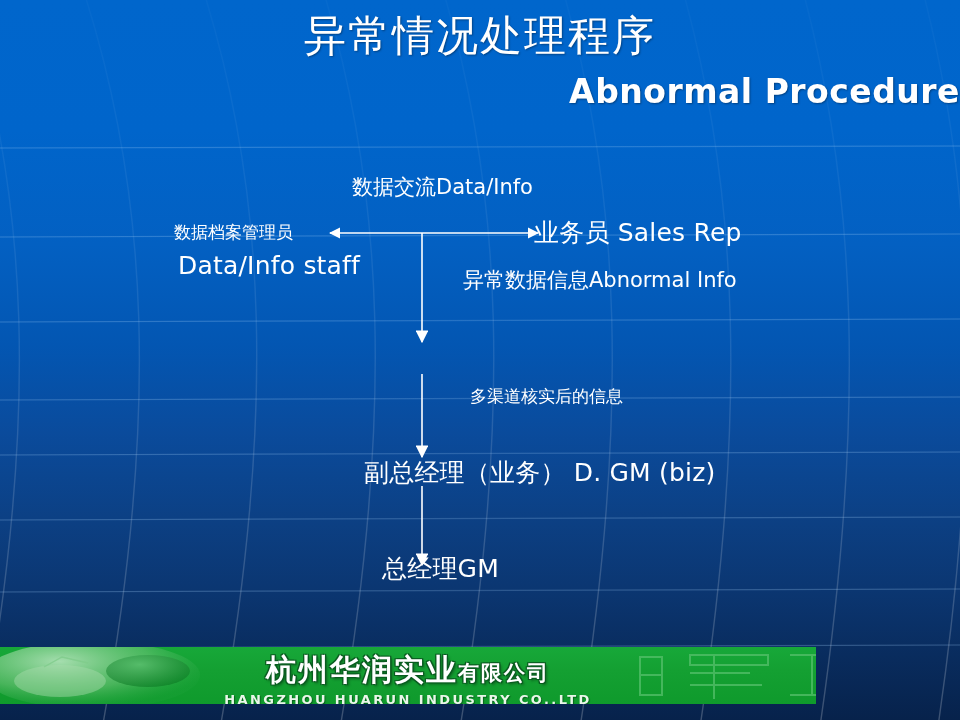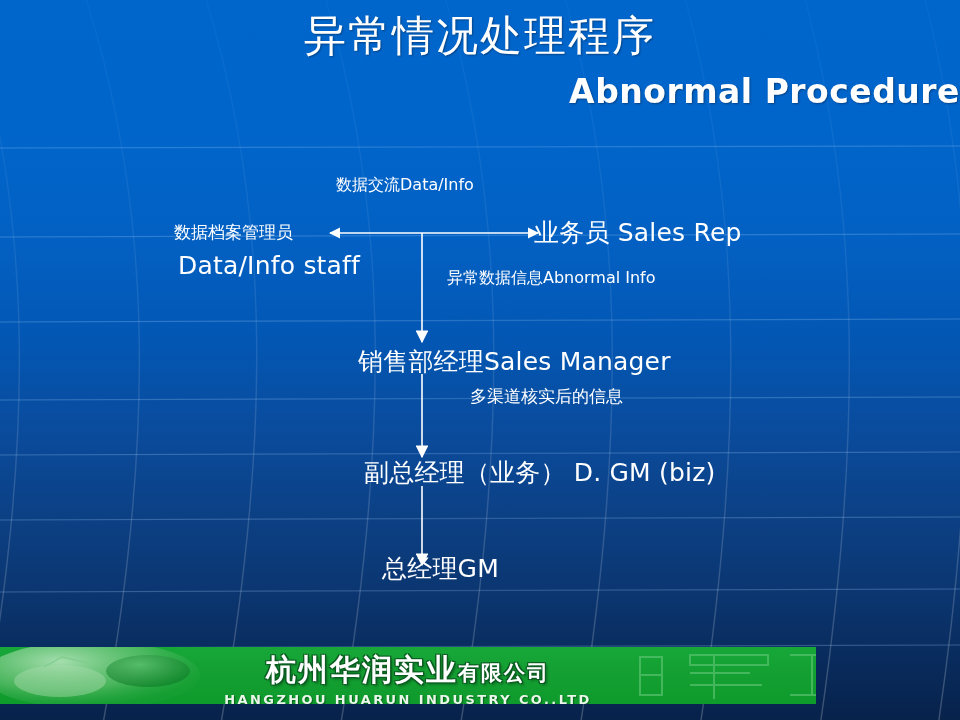--- a/index.html
+++ b/index.html
@@ -72,21 +72,22 @@
     font-family: Liberation Sans, sans-serif;
     font-size: 17px;
   }
   .en {
     font-family: "DejaVu Sans", "Liberation Sans", sans-serif;
     font-size: 25px;
     letter-spacing: 0.2px;
   }
   .en-sm {
     font-family: "DejaVu Sans", "Liberation Sans", sans-serif;
-    font-size: 16px;
+    font-size: 21px;
+    margin-left: 16px;
   }
 
   
   #lbl-datainfo      { left: 336px; top: 177px; }
   #node-staff-cn     { left: 174px; top: 224px; }
   #node-staff-en     { left: 178px; top: 253px; }
   #node-salesrep     { left: 534px; top: 220px; }
   #lbl-abnormal      { left: 447px; top: 270px; }
   #node-salesmgr     { left: 358px; top: 349px; }
   #lbl-checked-cn    { left: 470px; top: 388px; }
@@ -229,21 +230,20 @@
 
   <div class="edge-label en-sm" id="lbl-datainfo">数据交流Data/Info</div>
 
   <div class="node cn" id="node-staff-cn">数据档案管理员</div>
   <div class="node en" id="node-staff-en">Data/Info staff</div>
 
   <div class="node en" id="node-salesrep">业务员 Sales Rep</div>
 
   <div class="edge-label en-sm" id="lbl-abnormal">异常数据信息Abnormal Info</div>
 
-  <div class="node en" id="node-salesmgr">销售部经理Sales Manager</div>
 
   <div class="edge-label cn" id="lbl-checked-cn">多渠道核实后的信息</div>
 
   <div class="node en" id="node-gm">总经理GM</div>
 
   <div class="node en" id="node-dgm">副总经理（业务） D. GM (biz)</div>
 
   <div id="banner">
     <svg id="banner-art" viewBox="0 0 960 57" preserveAspectRatio="none">
       <defs>

